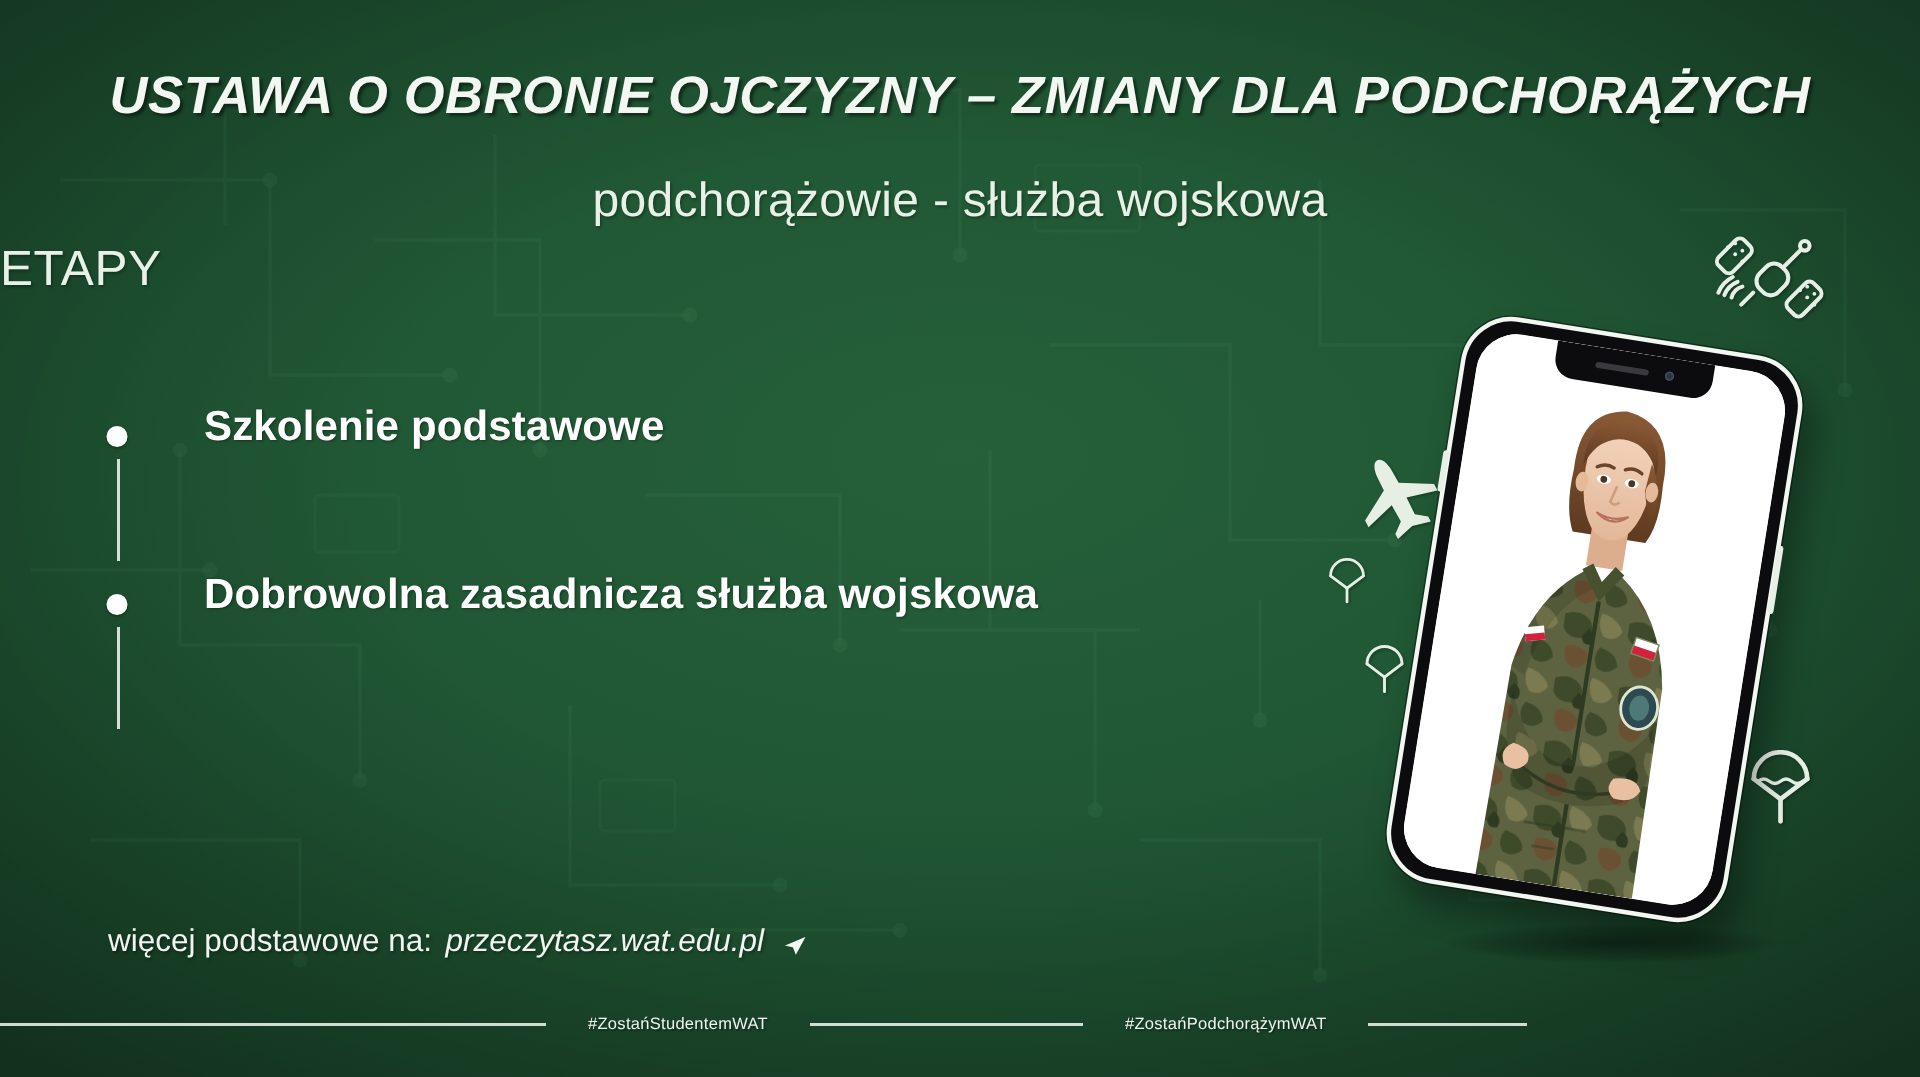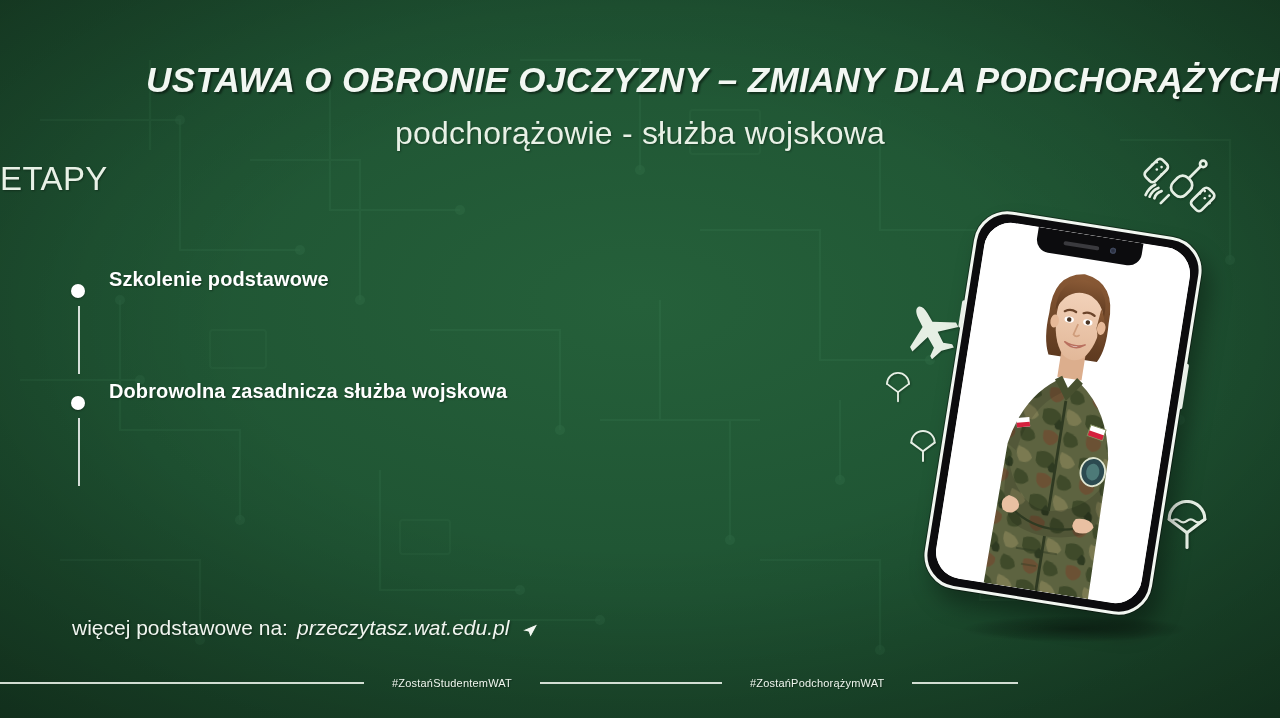--- a/index.html
+++ b/index.html
@@ -15,21 +15,21 @@
   .circuit{position:absolute;inset:0;opacity:.13;pointer-events:none;}
   .circuit svg{width:100%;height:100%;display:block;}
 
   .vignette{
     position:absolute;inset:0;pointer-events:none;
     background:radial-gradient(ellipse 78% 78% at 50% 45%, rgba(0,0,0,0) 40%, rgba(0,0,0,.28) 100%);
   }
 
   
   .title{
-    position:absolute;left:0;right:0;top:60px;text-align:right;
+    position:absolute;left:0;right:0;top:44px;text-align:center;
     font-size:35px;font-weight:bold;font-style:italic;letter-spacing:.4px;
     color:#f2f7f2;text-shadow:2px 2px 2px rgba(0,0,0,.45);
     white-space:nowrap;
   }
   .subtitle{
     position:absolute;left:0;right:0;top:115px;text-align:center;
     font-size:32px;font-weight:300;color:#e8f1e6;letter-spacing:.2px;
     text-shadow:1px 1px 2px rgba(0,0,0,.3);
   }
   .subtitle2{
@@ -44,22 +44,22 @@
   .stage-row:last-child{height:46px;}
   .dot{
     position:absolute;left:11px;top:12px;width:14px;height:14px;border-radius:50%;
     background:#ffffff;box-shadow:0 1px 2px rgba(0,0,0,.35);
   }
   .connector{
     position:absolute;left:17.5px;top:34px;width:2px;height:68px;
     background:rgba(255,255,255,.82);
   }
   .stage-label{
-    position:absolute;left:49px;top:-4px;
-    font-size:20px;font-weight:bold;color:#ffffff;letter-spacing:.1px;
+    position:absolute;left:76px;top:-4px;
+    font-size:28px;font-weight:bold;color:#ffffff;letter-spacing:.1px;
     text-shadow:1px 1px 2px rgba(0,0,0,.35);white-space:nowrap;
   }
 
   
   .more{
     position:absolute;left:72px;top:616px;
     font-size:21px;color:#f0f5ef;text-shadow:1px 1px 2px rgba(0,0,0,.35);
     display:flex;align-items:center;gap:9px;white-space:nowrap;
   }
   .more .url{font-style:italic;}

